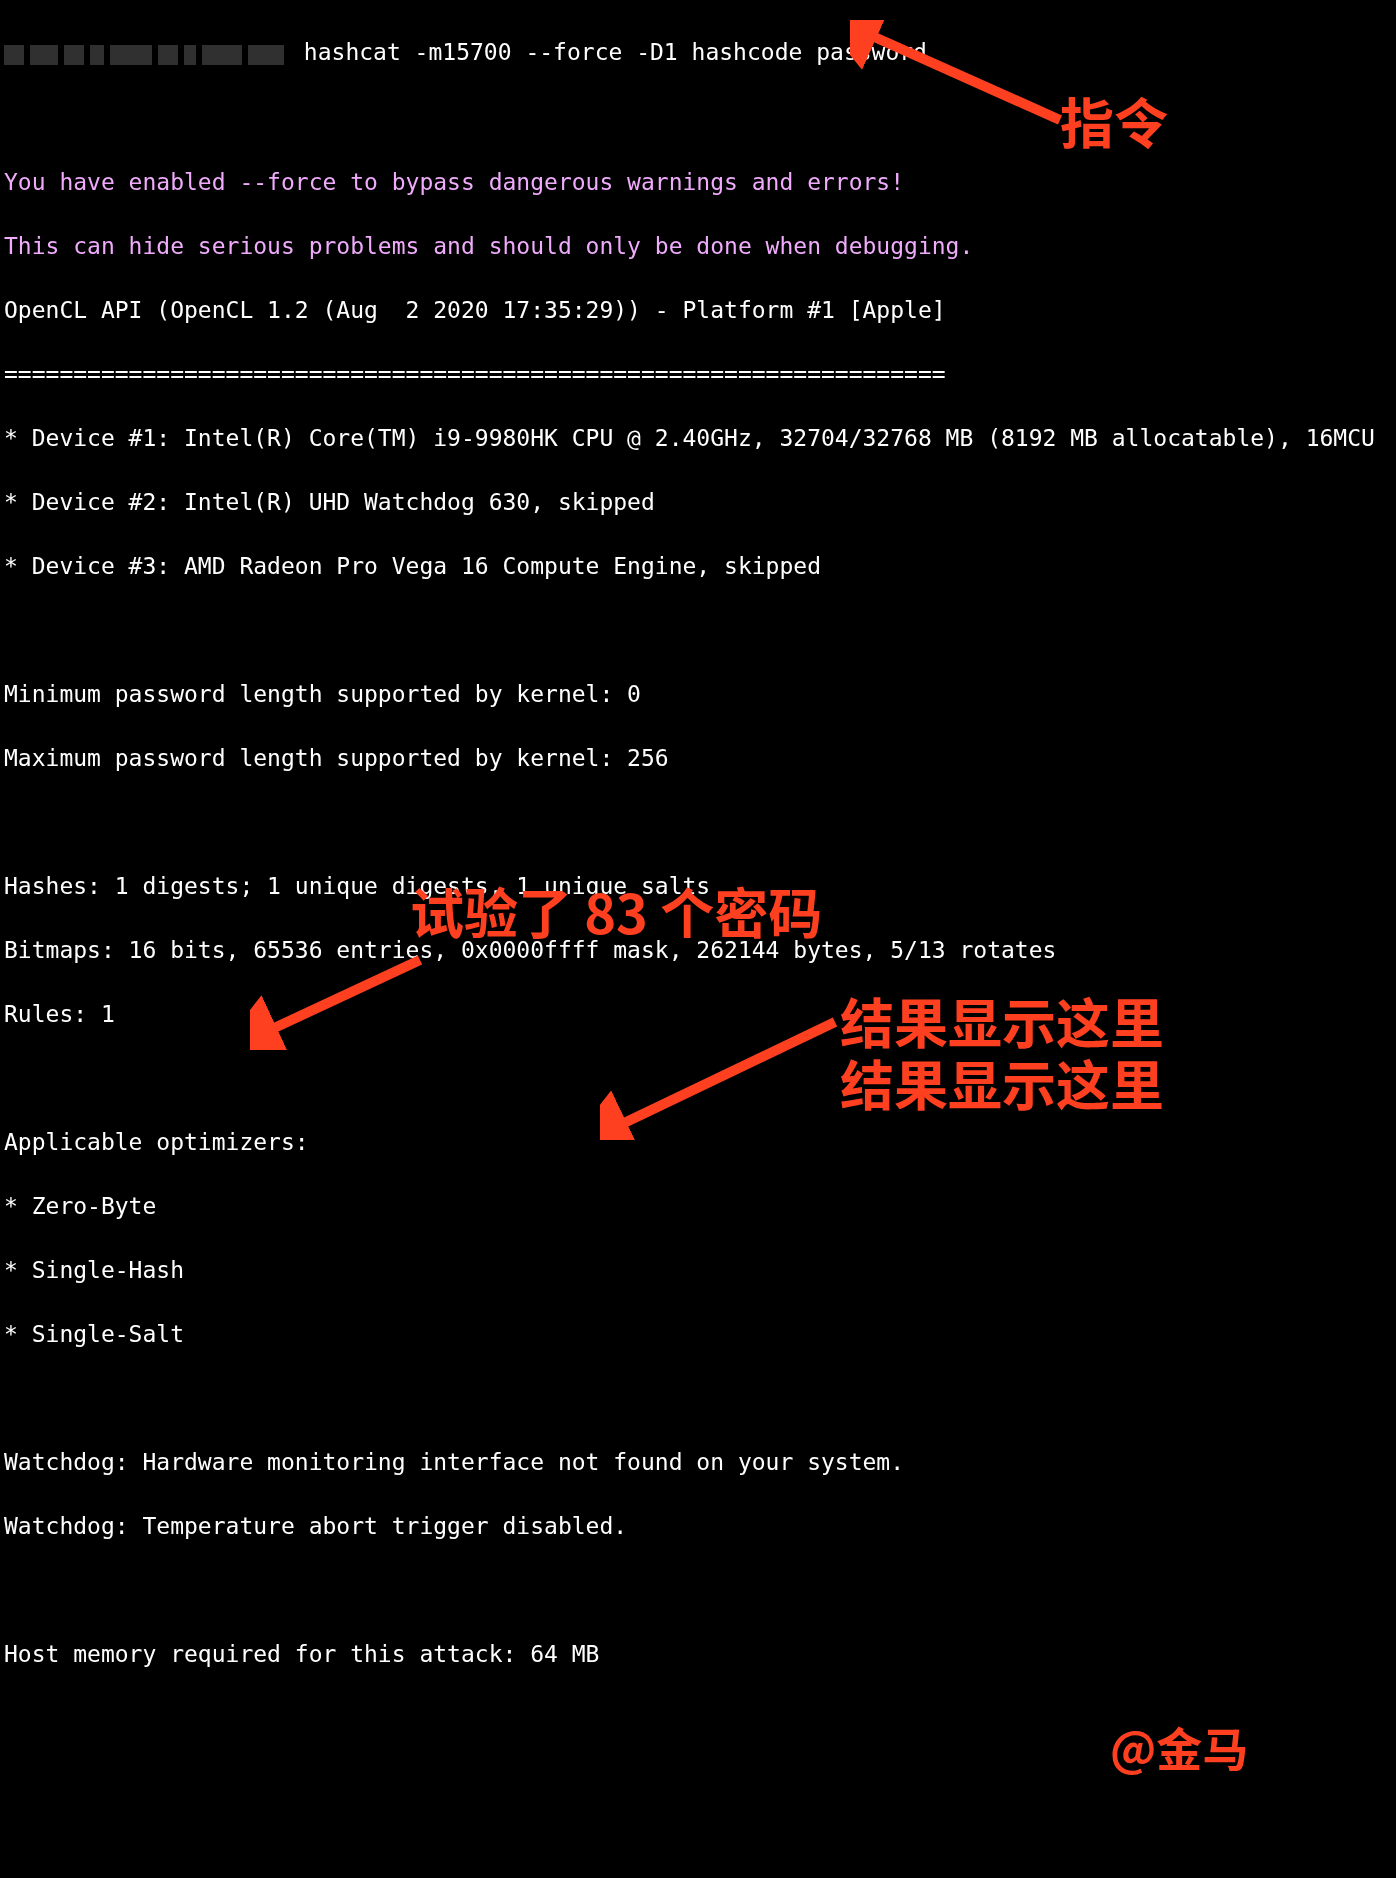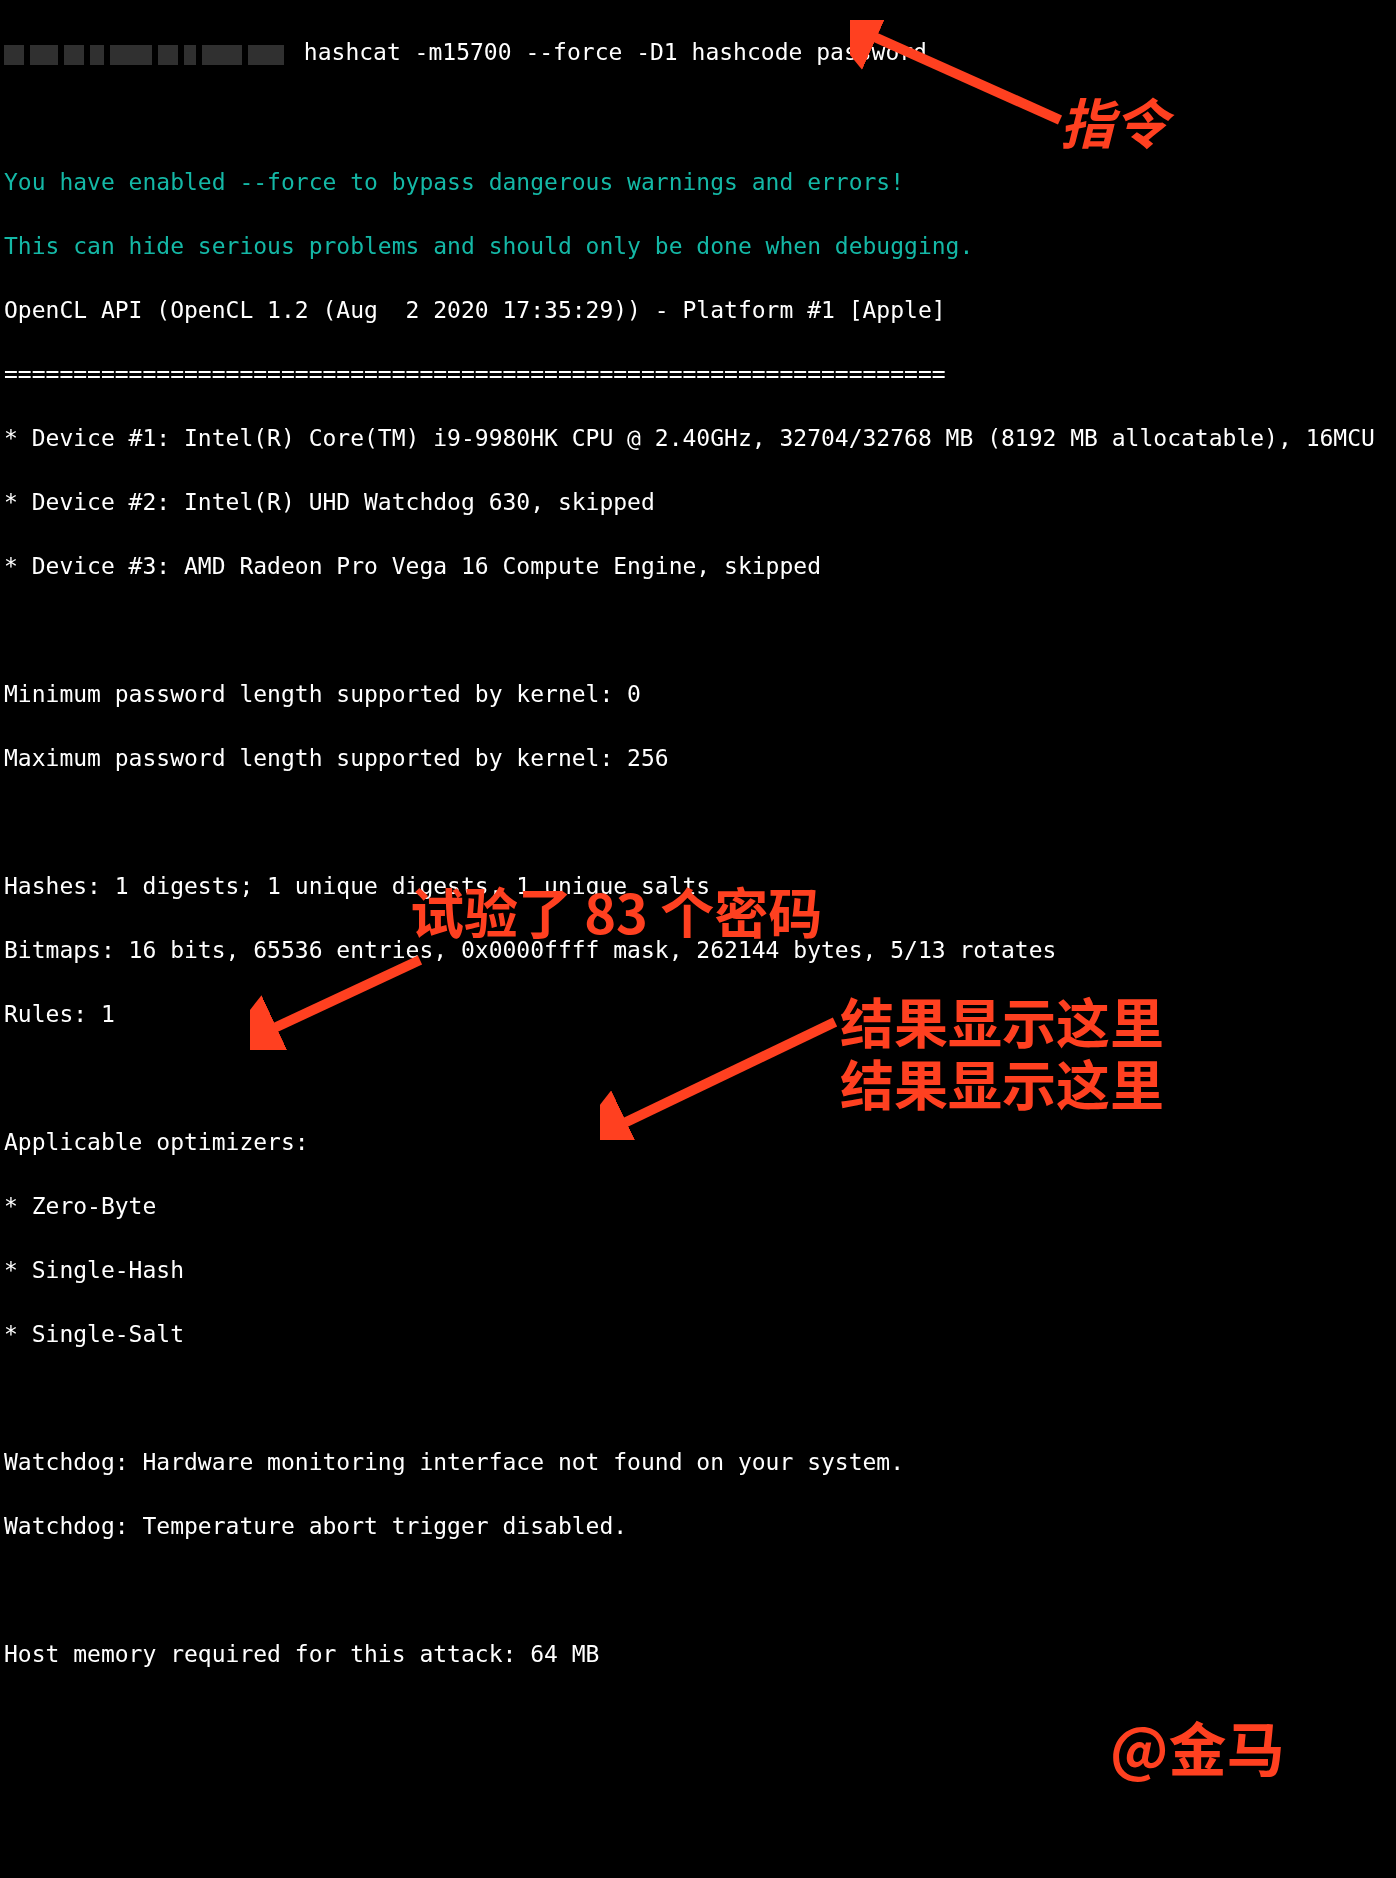--- a/index.html
+++ b/index.html
@@ -14,21 +14,21 @@
     line-height:32px;
     color:#fff;
   }
   .term{
     position:absolute;
     left:4px;
     top:4px;
     right:4px;
     white-space:pre;
   }
-  .yellow{ color:#14b8a6; }
+  .yellow{ color:#f0abfc; }
   .white{ color:#ffffff; }
   .mask{
     display:inline-block;
     vertical-align:middle;
   }
   .mask span{
     display:inline-block;
     background:#303030;
     height:20px;
     vertical-align:middle;
@@ -101,24 +101,24 @@
 
 
 
 
 
 
 
 
 </div>
 
-<div class="annot" style="left:1060px; top:90px;font-style:italic;">指令</div>
+<div class="annot" style="left:1060px; top:90px;">指令</div>
 <div class="annot" style="left:410px; top:880px;">试验了 83 个密码</div>
 <div class="annot" style="left:840px; top:990px;"><span>结果显示这里</span><br><span>结果显示这里</span></div>
-<div class="annot" style="left:1110px; top:1715px; font-size:58px;">@金马</div>
+<div class="annot" style="left:1110px; top:1715px; font-size:46px;">@金马</div>
 
 <svg class="arrow" style="left:850px; top:20px;" width="220" height="110">
   <defs>
       <marker id="ah1" viewBox="0 0 10 10" refX="1" refY="5" markerWidth="7" markerHeight="7" orient="auto">
         <path d="M0,0 L10,5 L0,10 Z" fill="#ff4020"></path>
       </marker>
     </defs>
   <line x1="210" y1="100" x2="20" y2="15" stroke="#ff4020" stroke-width="10" marker-end="url(#ah1)"></line>
 </svg>
 

